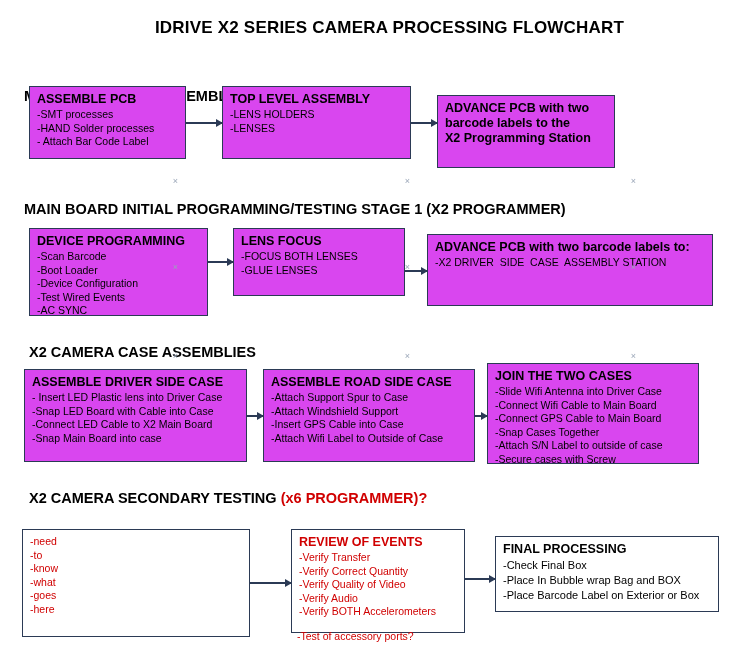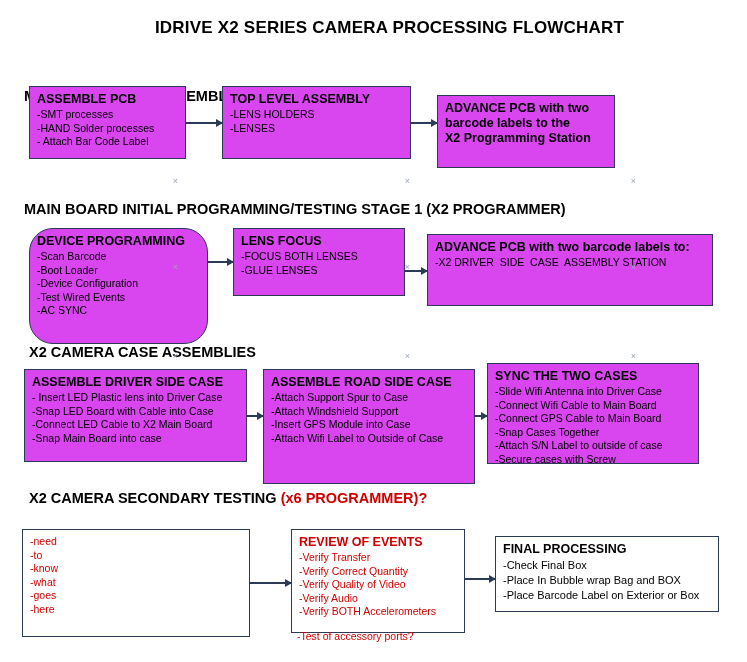--- a/index.html
+++ b/index.html
@@ -143,21 +143,21 @@
   <div class="box" style="left:437px; top:95px; width:178px; height:73px;">
     <div class="box-title">ADVANCE PCB with two
 barcode labels to the
 X2 Programming Station</div>
   </div>
 
   <div class="section-head" style="left:24px; top:201px;">
     <span>MAIN BOARD INITIAL PROGRAMMING/TESTING STAGE 1 (X2 PROGRAMMER)</span>
   </div>
 
-  <div class="box" style="left:29px; top:228px; width:179px; height:116px;border-radius:24px;">
+  <div class="box" style="left:29px; top:228px; width:179px; height:88px;">
     <div class="box-title">DEVICE PROGRAMMING</div>
     <div class="box-line">-Scan Barcode</div>
     <div class="box-line">-Boot Loader</div>
     <div class="box-line">-Device Configuration</div>
     <div class="box-line">-Test Wired Events</div>
     <div class="box-line">-AC SYNC</div>
   </div>
 
   <div class="arrow" style="left:208px; top:257px; width:25px; height:10px;">
     <div class="shaft"></div>
@@ -190,35 +190,35 @@
     <div class="box-line">-Snap LED Board with Cable into Case</div>
     <div class="box-line">-Connect LED Cable to X2 Main Board</div>
     <div class="box-line">-Snap Main Board into case</div>
   </div>
 
   <div class="arrow" style="left:247px; top:411px; width:16px; height:10px;">
     <div class="shaft"></div>
       <div class="head"></div>
   </div>
 
-  <div class="box" style="left:263px; top:369px; width:212px; height:115px;">
+  <div class="box" style="left:263px; top:369px; width:212px; height:93px;">
     <div class="box-title">ASSEMBLE ROAD SIDE CASE</div>
     <div class="box-line">-Attach Support Spur to Case</div>
     <div class="box-line">-Attach Windshield Support</div>
-    <div class="box-line">-Insert GPS Module into Case</div>
+    <div class="box-line">-Insert GPS Cable into Case</div>
     <div class="box-line">-Attach Wifi Label to Outside of Case</div>
   </div>
 
   <div class="arrow" style="left:475px; top:411px; width:12px; height:10px;">
     <div class="shaft"></div>
       <div class="head"></div>
   </div>
 
   <div class="box" style="left:487px; top:363px; width:212px; height:101px;">
-    <div class="box-title">SYNC THE TWO CASES</div>
+    <div class="box-title">JOIN THE TWO CASES</div>
     <div class="box-line">-Slide Wifi Antenna into Driver Case</div>
     <div class="box-line">-Connect Wifi Cable to Main Board</div>
     <div class="box-line">-Connect GPS Cable to Main Board</div>
     <div class="box-line">-Snap Cases Together</div>
     <div class="box-line">-Attach S/N Label to outside of case</div>
     <div class="box-line">-Secure cases with Screw</div>
   </div>
 
   <div class="section-head" style="left:29px; top:490px;">
     <span>X2 CAMERA SECONDARY TESTING </span><span class="accent">(x6 PROGRAMMER)?</span>

